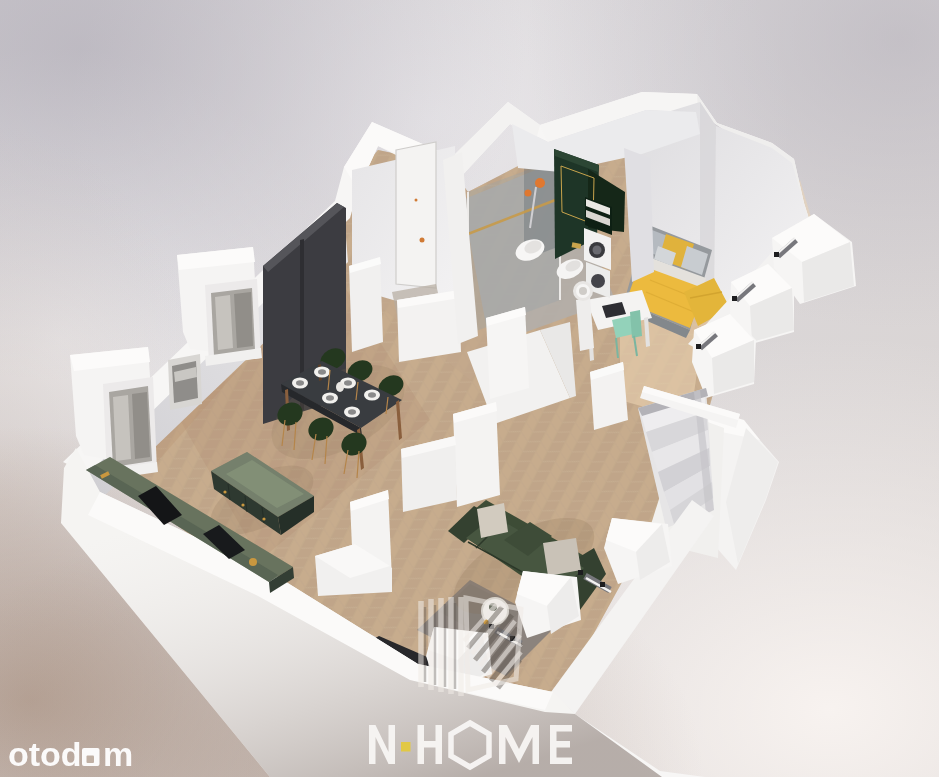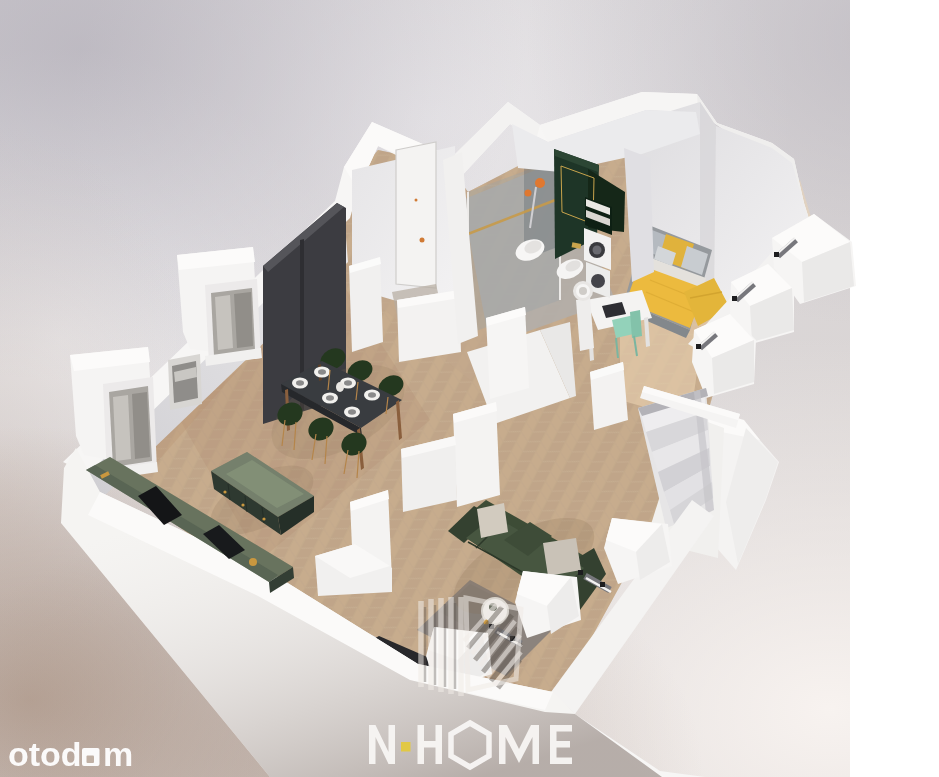--- a/index.html
+++ b/index.html
@@ -1,17 +1,17 @@
 <!DOCTYPE html>
 <html><head>
 <meta charset="utf-8">
 <style>
   html,body{margin:0;padding:0;width:939px;height:777px;overflow:hidden;
     font-family:"Liberation Sans", sans-serif;}
-  #stage{position:relative;width:850px;height:777px;
+  #stage{position:relative;width:939px;height:777px;
     background:
       radial-gradient(500px 380px at 30px 700px, rgba(160,132,112,.6), rgba(160,132,112,0) 72%),
       radial-gradient(560px 360px at 300px 770px, rgba(176,156,143,.5), rgba(176,156,143,0) 72%),
       radial-gradient(300px 500px at 0px 500px, rgba(196,180,170,.4), rgba(196,180,170,0) 75%),
       radial-gradient(620px 460px at 80px 50px, rgba(178,174,184,.65), rgba(178,174,184,0) 72%),
       radial-gradient(520px 400px at 900px 40px, rgba(181,177,186,.6), rgba(181,177,186,0) 72%),
       radial-gradient(700px 500px at 830px 710px, rgba(249,244,241,.95), rgba(249,244,241,0) 75%),
       radial-gradient(520px 420px at 430px 120px, rgba(236,234,237,.8), rgba(236,234,237,0) 70%),
       radial-gradient(420px 420px at 60px 340px, rgba(241,240,242,.9), rgba(241,240,242,0) 70%),
       linear-gradient(135deg, #d2cfd3 0%, #dbd8da 45%, #d9d3d1 100%);

